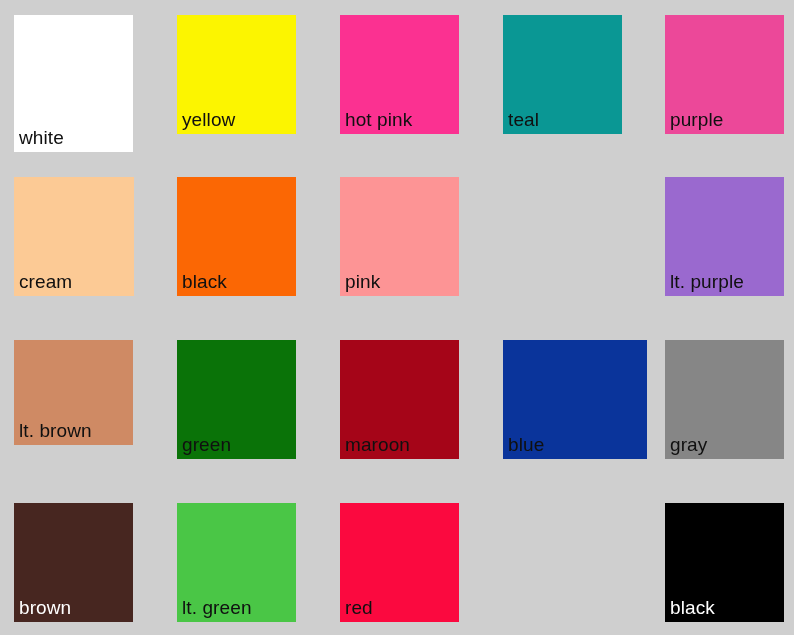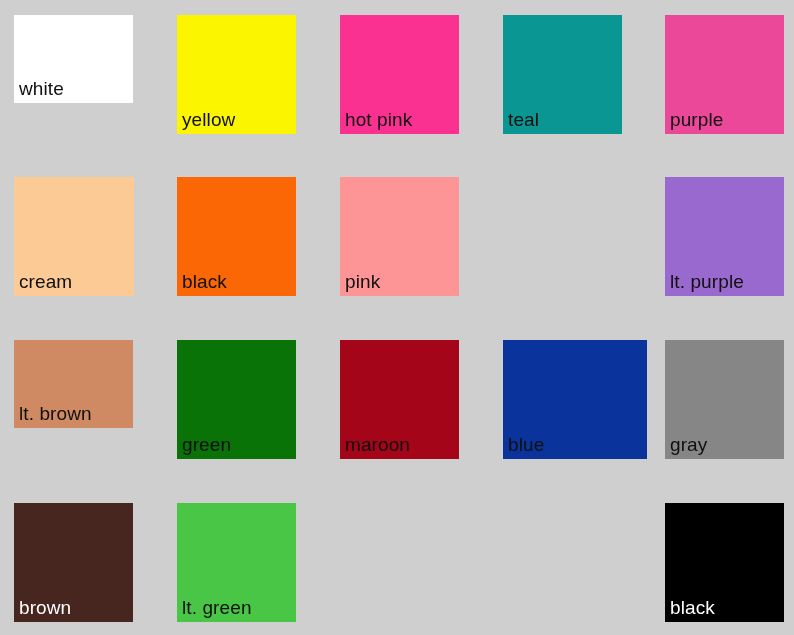--- a/index.html
+++ b/index.html
@@ -37,21 +37,21 @@
     color: #101010;
   }
   .swatch-label.light {
     color: #ffffff;
   }
 </style>
 </head>
 <body>
 
 <div id="swatch-board" style="width: 794px; height: 635px; background: rgb(207, 207, 207);">
-    <div class="swatch" style="left: 14px; top: 15px; width: 119px; height: 88px; background: rgb(255, 255, 255);">
+    <div class="swatch" style="left: 14px; top: 15px; width: 119px; height: 137px; background: rgb(255, 255, 255);">
       <span class="swatch-label" style="color: rgb(16, 16, 16);">white</span>
     </div>
     <div class="swatch" style="left: 177px; top: 15px; width: 119px; height: 119px; background: rgb(252, 245, 0);">
       <span class="swatch-label" style="color: rgb(16, 16, 16);">yellow</span>
     </div>
     <div class="swatch" style="left: 340px; top: 15px; width: 119px; height: 119px; background: rgb(251, 49, 145);">
       <span class="swatch-label" style="color: rgb(16, 16, 16);">hot pink</span>
     </div>
     <div class="swatch" style="left: 503px; top: 15px; width: 119px; height: 119px; background: rgb(10, 151, 148);">
       <span class="swatch-label" style="color: rgb(16, 16, 16);">teal</span>
@@ -64,37 +64,40 @@
     </div>
     <div class="swatch" style="left: 177px; top: 177px; width: 119px; height: 119px; background: rgb(251, 103, 4);">
       <span class="swatch-label" style="color: rgb(16, 16, 16);">black</span>
     </div>
     <div class="swatch" style="left: 340px; top: 177px; width: 119px; height: 119px; background: rgb(253, 148, 149);">
       <span class="swatch-label" style="color: rgb(16, 16, 16);">pink</span>
     </div>
     <div class="swatch" style="left: 665px; top: 177px; width: 119px; height: 119px; background: rgb(154, 105, 207);">
       <span class="swatch-label" style="color: rgb(16, 16, 16);">lt. purple</span>
     </div>
-    <div class="swatch" style="left: 14px; top: 340px; width: 119px; height: 88px; background: rgb(207, 138, 100);">
+    <div class="swatch" style="left: 14px; top: 340px; width: 119px; height: 105px; background: rgb(207, 138, 100);">
       <span class="swatch-label" style="color: rgb(16, 16, 16);">lt. brown</span>
     </div>
     <div class="swatch" style="left: 177px; top: 340px; width: 119px; height: 119px; background: rgb(10, 115, 8);">
       <span class="swatch-label" style="color: rgb(16, 16, 16);">green</span>
     </div>
     <div class="swatch" style="left: 340px; top: 340px; width: 119px; height: 119px; background: rgb(165, 5, 24);">
       <span class="swatch-label" style="color: rgb(16, 16, 16);">maroon</span>
     </div>
     <div class="swatch" style="left: 503px; top: 340px; width: 144px; height: 119px; background: rgb(10, 52, 155);">
       <span class="swatch-label" style="color: rgb(16, 16, 16);">blue</span>
     </div>
     <div class="swatch" style="left: 665px; top: 340px; width: 119px; height: 119px; background: rgb(134, 134, 134);">
       <span class="swatch-label" style="color: rgb(16, 16, 16);">gray</span>
     </div>
     <div class="swatch" style="left: 14px; top: 503px; width: 119px; height: 119px; background: rgb(71, 38, 32);">
       <span class="swatch-label light" style="color: rgb(255, 255, 255);">brown</span>
     </div>
     <div class="swatch" style="left: 177px; top: 503px; width: 119px; height: 119px; background: rgb(74, 198, 70);">
       <span class="swatch-label" style="color: rgb(16, 16, 16);">lt. green</span>
     </div>
+    <div class="swatch" style="left: 340px; top: 503px; width: 119px; height: 119px; background: rgb(251, 9, 63);">
+      <span class="swatch-label" style="color: rgb(16, 16, 16);">red</span>
+    </div>
     <div class="swatch" style="left: 665px; top: 503px; width: 119px; height: 119px; background: rgb(0, 0, 0);">
       <span class="swatch-label light" style="color: rgb(255, 255, 255);">black</span>
     </div>
   </div>
 
 </body></html>

